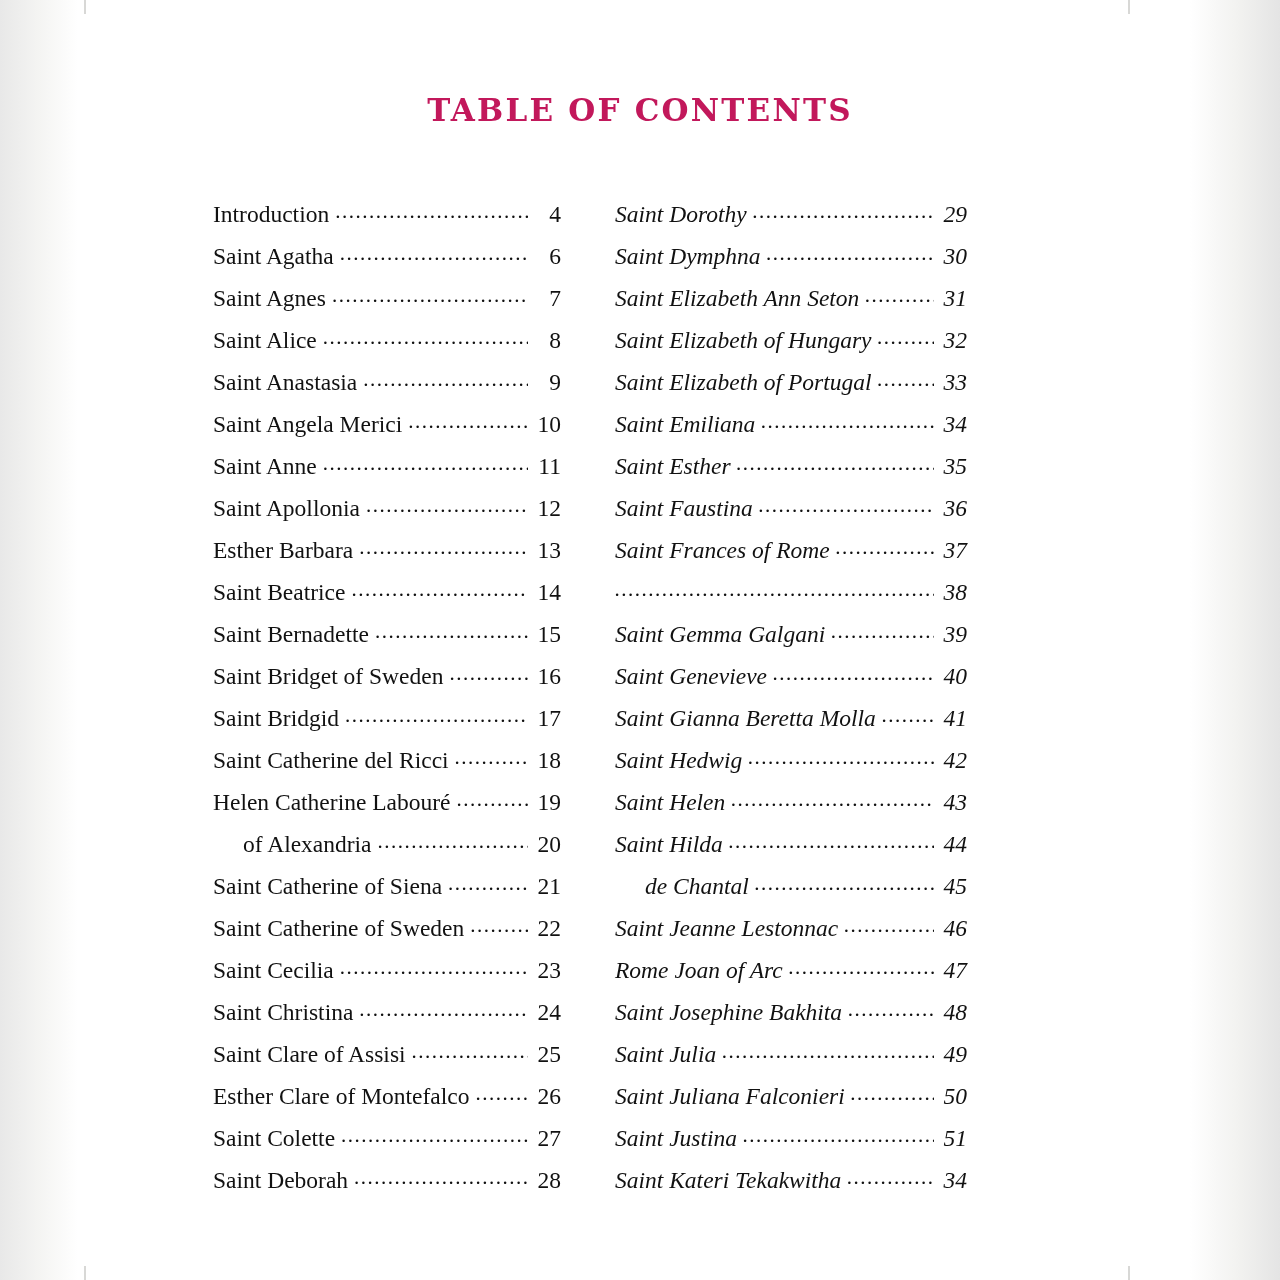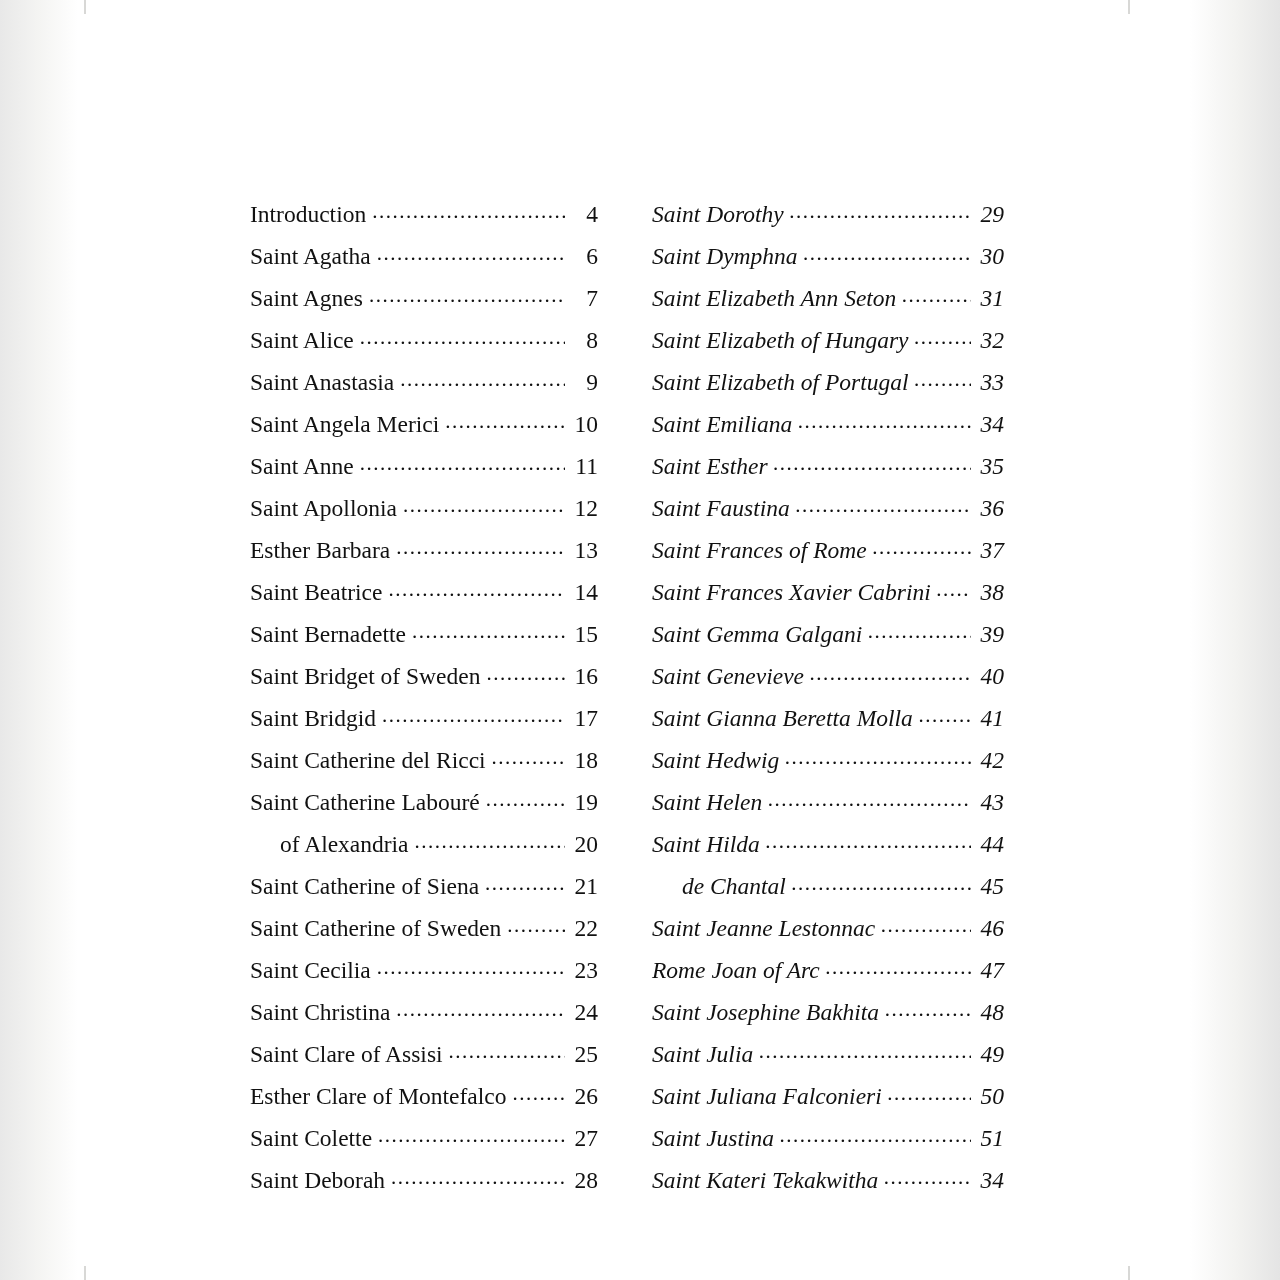--- a/index.html
+++ b/index.html
@@ -55,21 +55,20 @@
   }
 
   .columns {
     position: absolute;
     top: 184px;
     left: 0;
     width: 1180px;
     display: flex;
     justify-content: center;
     gap: 54px;
-    margin-left: 37px;
   }
   .col {
     width: 348px;
   }
   .col.right { width: 352px; font-style: italic; }
 
   .entry {
     display: flex;
     align-items: flex-end;
     font-size: 23.5px;
@@ -109,20 +108,21 @@
 </head>
 <body>
 
 <div class="page">
   <div class="edge-mark edge-top-left"></div>
   <div class="edge-mark edge-top-right"></div>
   <div class="edge-mark edge-bot-left"></div>
   <div class="edge-mark edge-bot-right"></div>
 
   <div class="content">
+    <div class="toc-title">TABLE OF CONTENTS</div>
 
     <div class="columns">
       <div class="col left" id="col-left">
           <div class="entry">
             <span class="label">Introduction</span>
             <span class="dots">......................................................</span>
             <span class="page-num">4</span>
           </div>
           <div class="entry">
             <span class="label">Saint Agatha</span>
@@ -183,21 +183,21 @@
             <span class="label">Saint Bridgid</span>
             <span class="dots">......................................................</span>
             <span class="page-num">17</span>
           </div>
           <div class="entry">
             <span class="label">Saint Catherine del Ricci</span>
             <span class="dots">......................................................</span>
             <span class="page-num">18</span>
           </div>
           <div class="entry">
-            <span class="label">Saint Catherine Labouré</span>
+            <span class="label">Helen Catherine Labouré</span>
             <span class="dots">......................................................</span>
             <span class="page-num">19</span>
           </div>
           <div class="entry wrap-second">
             <span class="label">of Alexandria</span>
             <span class="dots">......................................................</span>
             <span class="page-num">20</span>
           </div>
           <div class="entry">
             <span class="label">Saint Catherine of Siena</span>
@@ -280,21 +280,20 @@
             <span class="label">Saint Faustina</span>
             <span class="dots">......................................................</span>
             <span class="page-num">36</span>
           </div>
           <div class="entry">
             <span class="label">Saint Frances of Rome</span>
             <span class="dots">......................................................</span>
             <span class="page-num">37</span>
           </div>
           <div class="entry">
-            <span class="label">Saint Frances Xavier Cabrini</span>
             <span class="dots">......................................................</span>
             <span class="page-num">38</span>
           </div>
           <div class="entry">
             <span class="label">Saint Gemma Galgani</span>
             <span class="dots">......................................................</span>
             <span class="page-num">39</span>
           </div>
           <div class="entry">
             <span class="label">Saint Genevieve</span>

